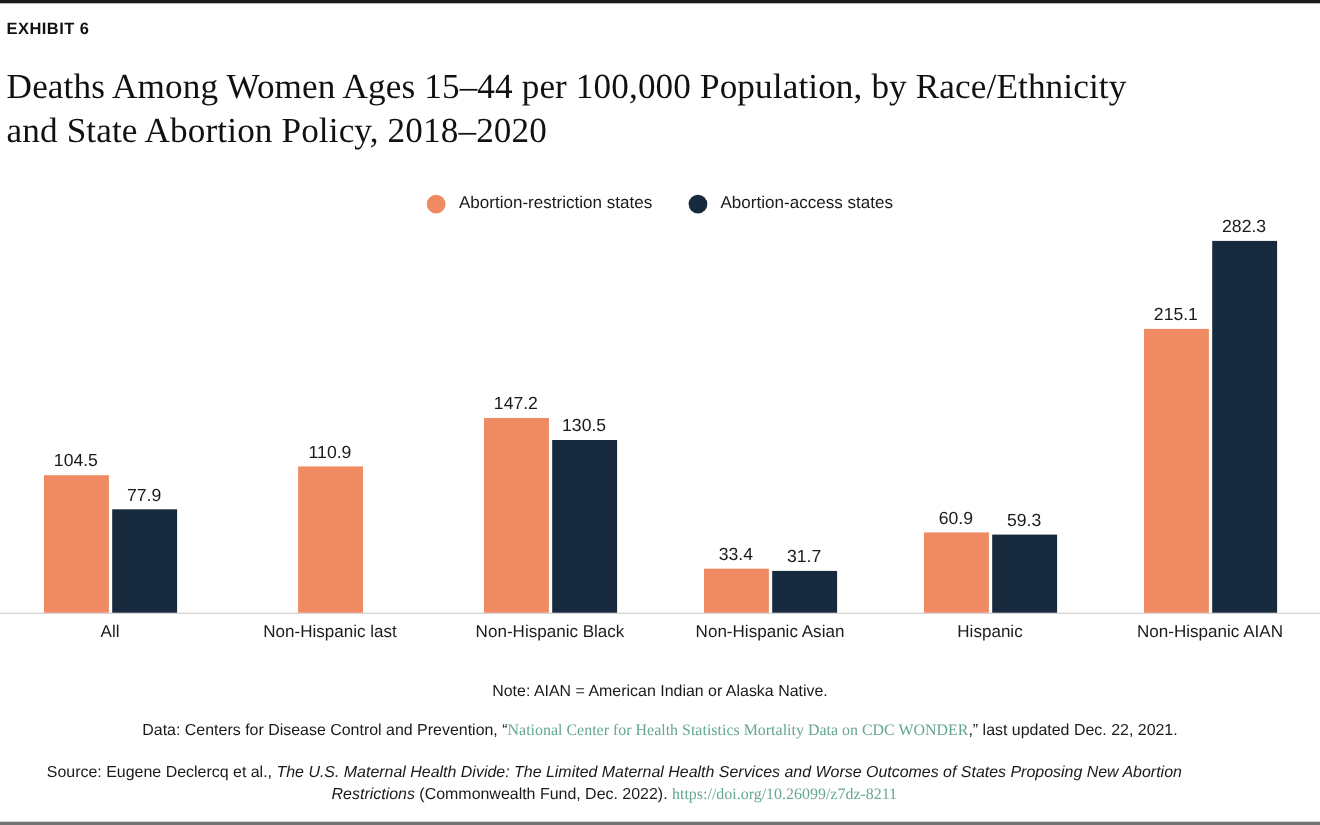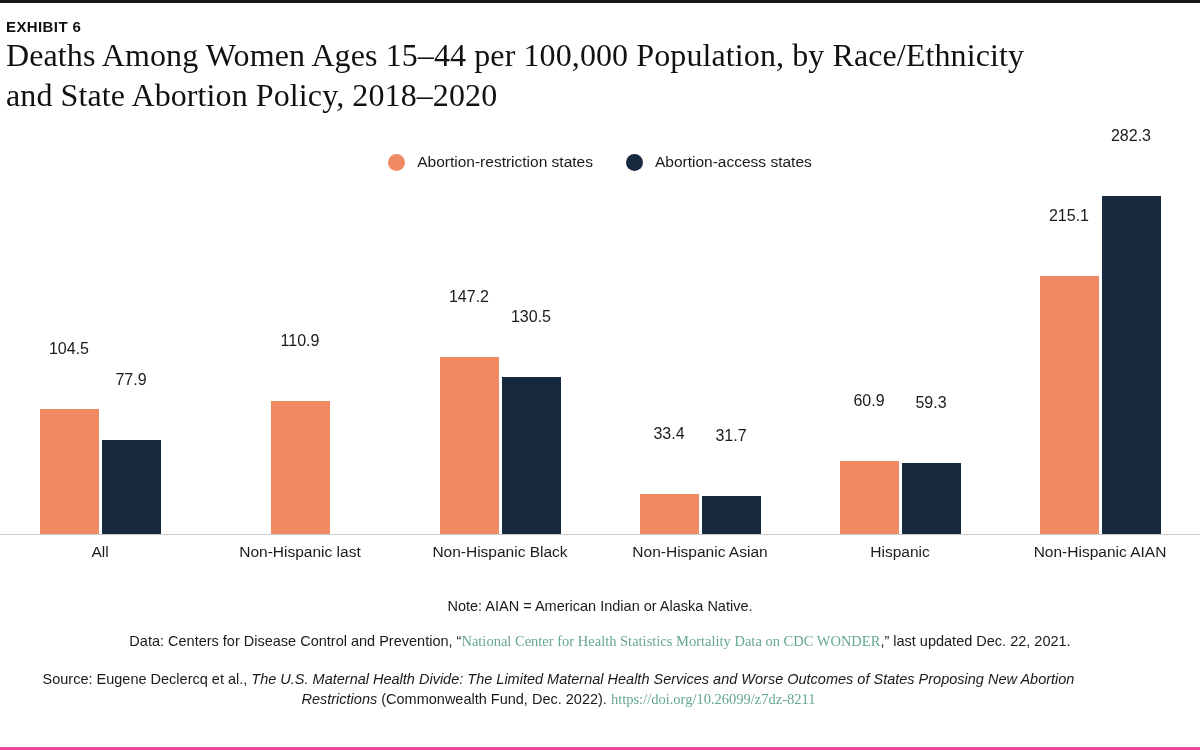--- a/index.html
+++ b/index.html
@@ -1,60 +1,60 @@
 <!DOCTYPE html>
 <html><head>
 <meta charset="utf-8">
 <style>
   html,body { margin:0; padding:0; background:#ffffff; }
   .page {
     width:1200px; height:750px; box-sizing:border-box; position:relative;
     background:#ffffff; overflow:hidden;
-    border-top:3px solid #1a1a1a; border-bottom:3px solid #ec4899;
+    border-top:3px solid #1a1a1a; border-bottom:3px solid #737373;
     font-family:"Liberation Sans", sans-serif; color:#1a1a1a;
   }
   .header { padding:15px 6px 0 6px; }
   .exhibit-label { font-size:15px; font-weight:bold; letter-spacing:.4px; color:#111; }
   .chart-title {
     font-family:"Liberation Serif", "DejaVu Serif", serif;
     font-size:32px; line-height:1.26; margin-top:10px; color:#111;
     font-weight:normal; letter-spacing:.1px;
   }
   .chart-title .tline { display:block; }
   .legend { display:flex; justify-content:center; align-items:center; margin-top:37px; }
   .legend-item { display:flex; align-items:flex-end; }
   .legend-item + .legend-item { margin-left:33px; }
   .legend-dot { width:17px; height:17px; border-radius:50%; flex:0 0 auto; }
   .legend-label { margin-left:12px; font-size:15.5px; color:#1a1a1a; }
 
   .chart { margin-top:5px; }
   .bars-row { display:flex; border-bottom:1px solid #cbcbcb; }
   .group { flex:1; display:flex; align-items:flex-end; justify-content:center; height:358px; }
-  .bar-wrap { display:flex; flex-direction:column; align-items:center; justify-content:flex-end;gap:48px; }
+  .bar-wrap { display:flex; flex-direction:column; align-items:center; justify-content:flex-end; }
   .bar-wrap + .bar-wrap { margin-left:3px; }
   .val { font-size:16px; color:#1a1a1a; margin-bottom:3px; white-space:nowrap; }
   .bar { width:59px; }
   .cats-row { display:flex; padding-top:8px; }
   .cat { flex:1; text-align:center; font-size:15.5px; color:#1c1c1c; }
 
   .footer { padding:0 6px;text-align:center; }
   .note-line { margin-top:37px; font-size:14.5px; }
   .data-line { margin-top:19px; font-size:14.5px; }
   .source-line { margin-top:19px; font-size:14.5px; line-height:1.42; max-width:1105px; }
   .link { text-decoration:none; cursor:pointer;font-family:Liberation Serif, serif; }
   .italic { font-style:italic; }
 </style>
 </head>
 <body>
 
 <div class="page">
 
   <div class="header">
     <div class="exhibit-label">EXHIBIT 6</div>
-    <h1 class="chart-title" style="margin:0 0 0 0;">
+    <h1 class="chart-title" style="margin:23px 0 0 0;">
       <span class="tline">Deaths Among Women Ages 15–44 per 100,000 Population, by Race/Ethnicity</span>
       <span class="tline">and State Abortion Policy, 2018–2020</span>
     </h1>
   </div>
 
   <div class="legend">
       <div class="legend-item">
         <span class="legend-dot" style="background: rgb(239, 138, 99);"></span>
         <span class="legend-label">Abortion-restriction states</span>
       </div>

